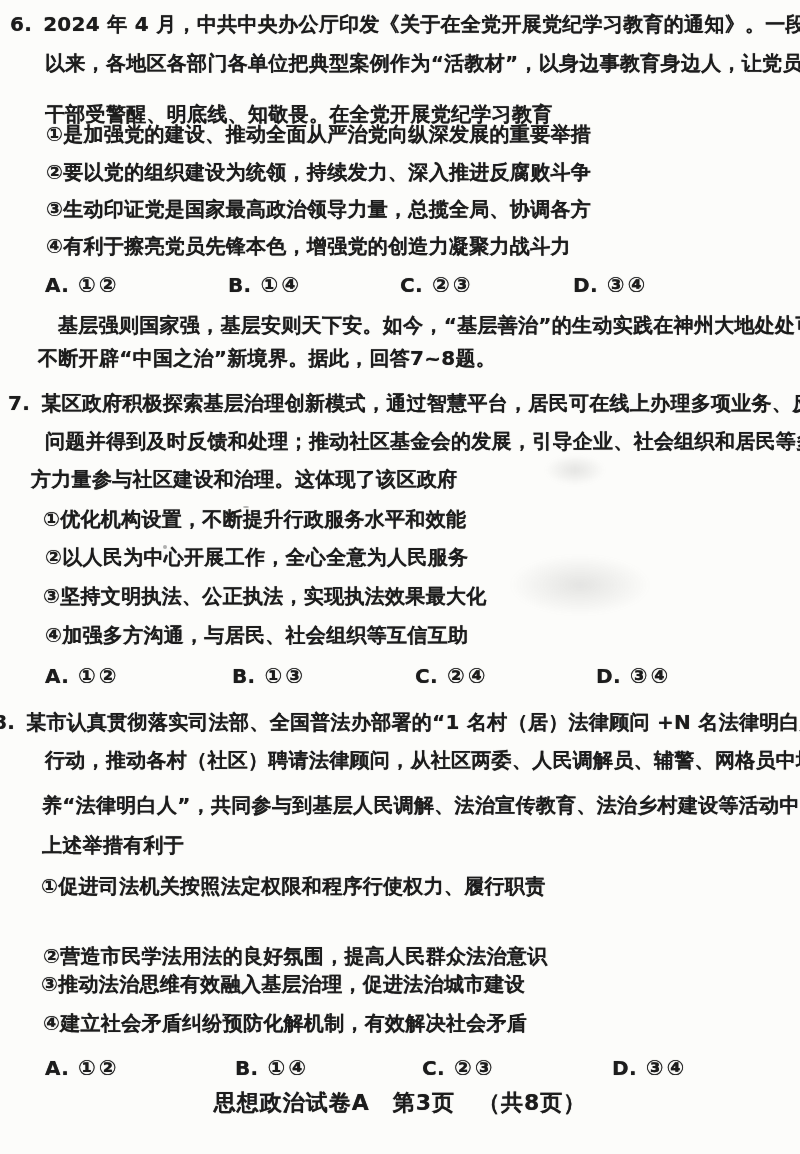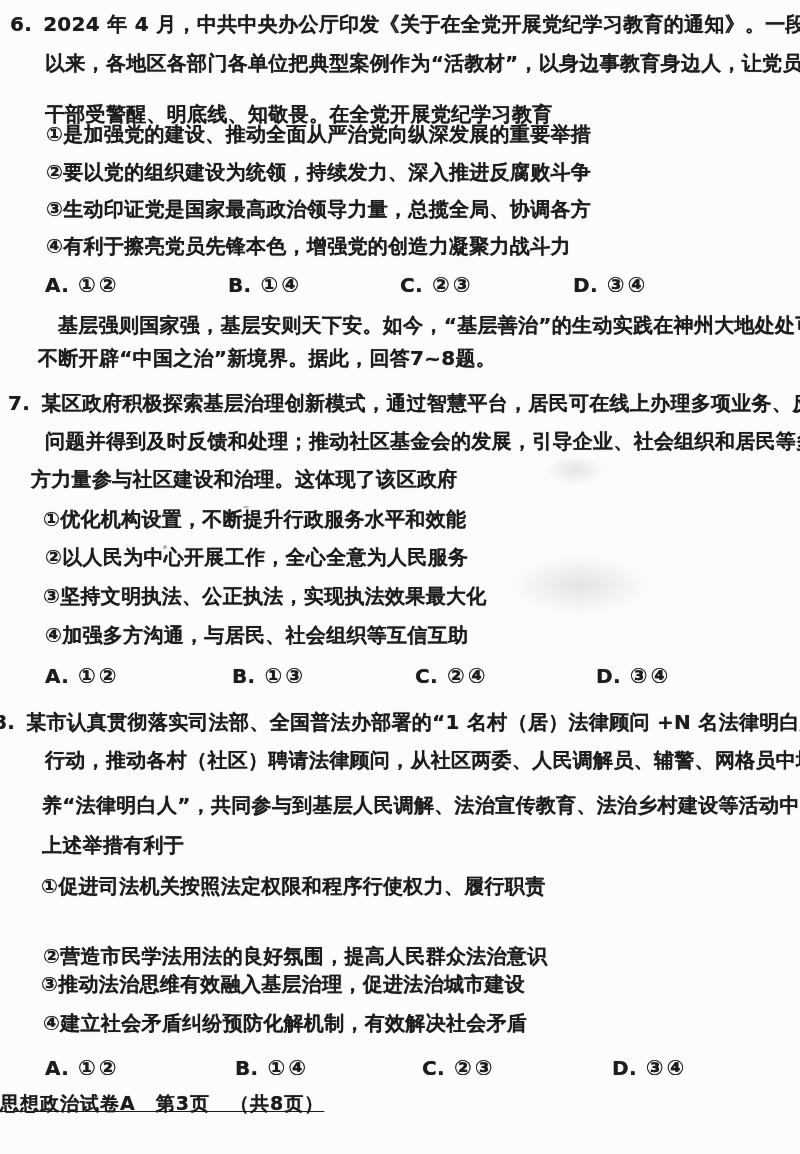--- a/index.html
+++ b/index.html
@@ -19,21 +19,21 @@
     white-space:nowrap;
     letter-spacing:0.3px;
     text-shadow:0 0 0.7px rgba(25,25,25,.75);
   }
   .qnum{display:inline-block;margin-right:11px;}
   .qnum.clipped{margin-left:-10px;}
   .choice{position:absolute;top:0;}
   .choice .nums{margin-left:9px;font-size:21px;letter-spacing:3px;}
   .choice-row{position:absolute;left:0;width:660px;height:30px;font-size:20px;
     letter-spacing:0.3px;text-shadow:0 0 0.7px rgba(25,25,25,.75);}
-  .footer-ln{left:0;width:800px;text-align:left;font-size:19px;letter-spacing:1px;text-decoration:underline;}
+  .footer-ln{left:0;width:800px;text-align:center;font-size:22px;letter-spacing:1px;}
   .smudge{position:absolute;border-radius:50%;background:radial-gradient(closest-side,rgba(120,120,120,.18),rgba(120,120,120,0));filter:blur(2px);}
   .speck{position:absolute;background:#6f6f6f;border-radius:50%;opacity:.55;}
 </style>
 </head>
 <body>
 
 <div class="page">
 
   <div class="ln" style="top:10px;left:10px;"><span class="qnum">6.</span><span>2024 年 4 月，中共中央办公厅印发《关于在全党开展党纪学习教育的通知》。一段时间</span></div>
   <div class="ln" style="top:49px;left:45px;">以来，各地区各部门各单位把典型案例作为“活教材”，以身边事教育身边人，让党员、</div>

